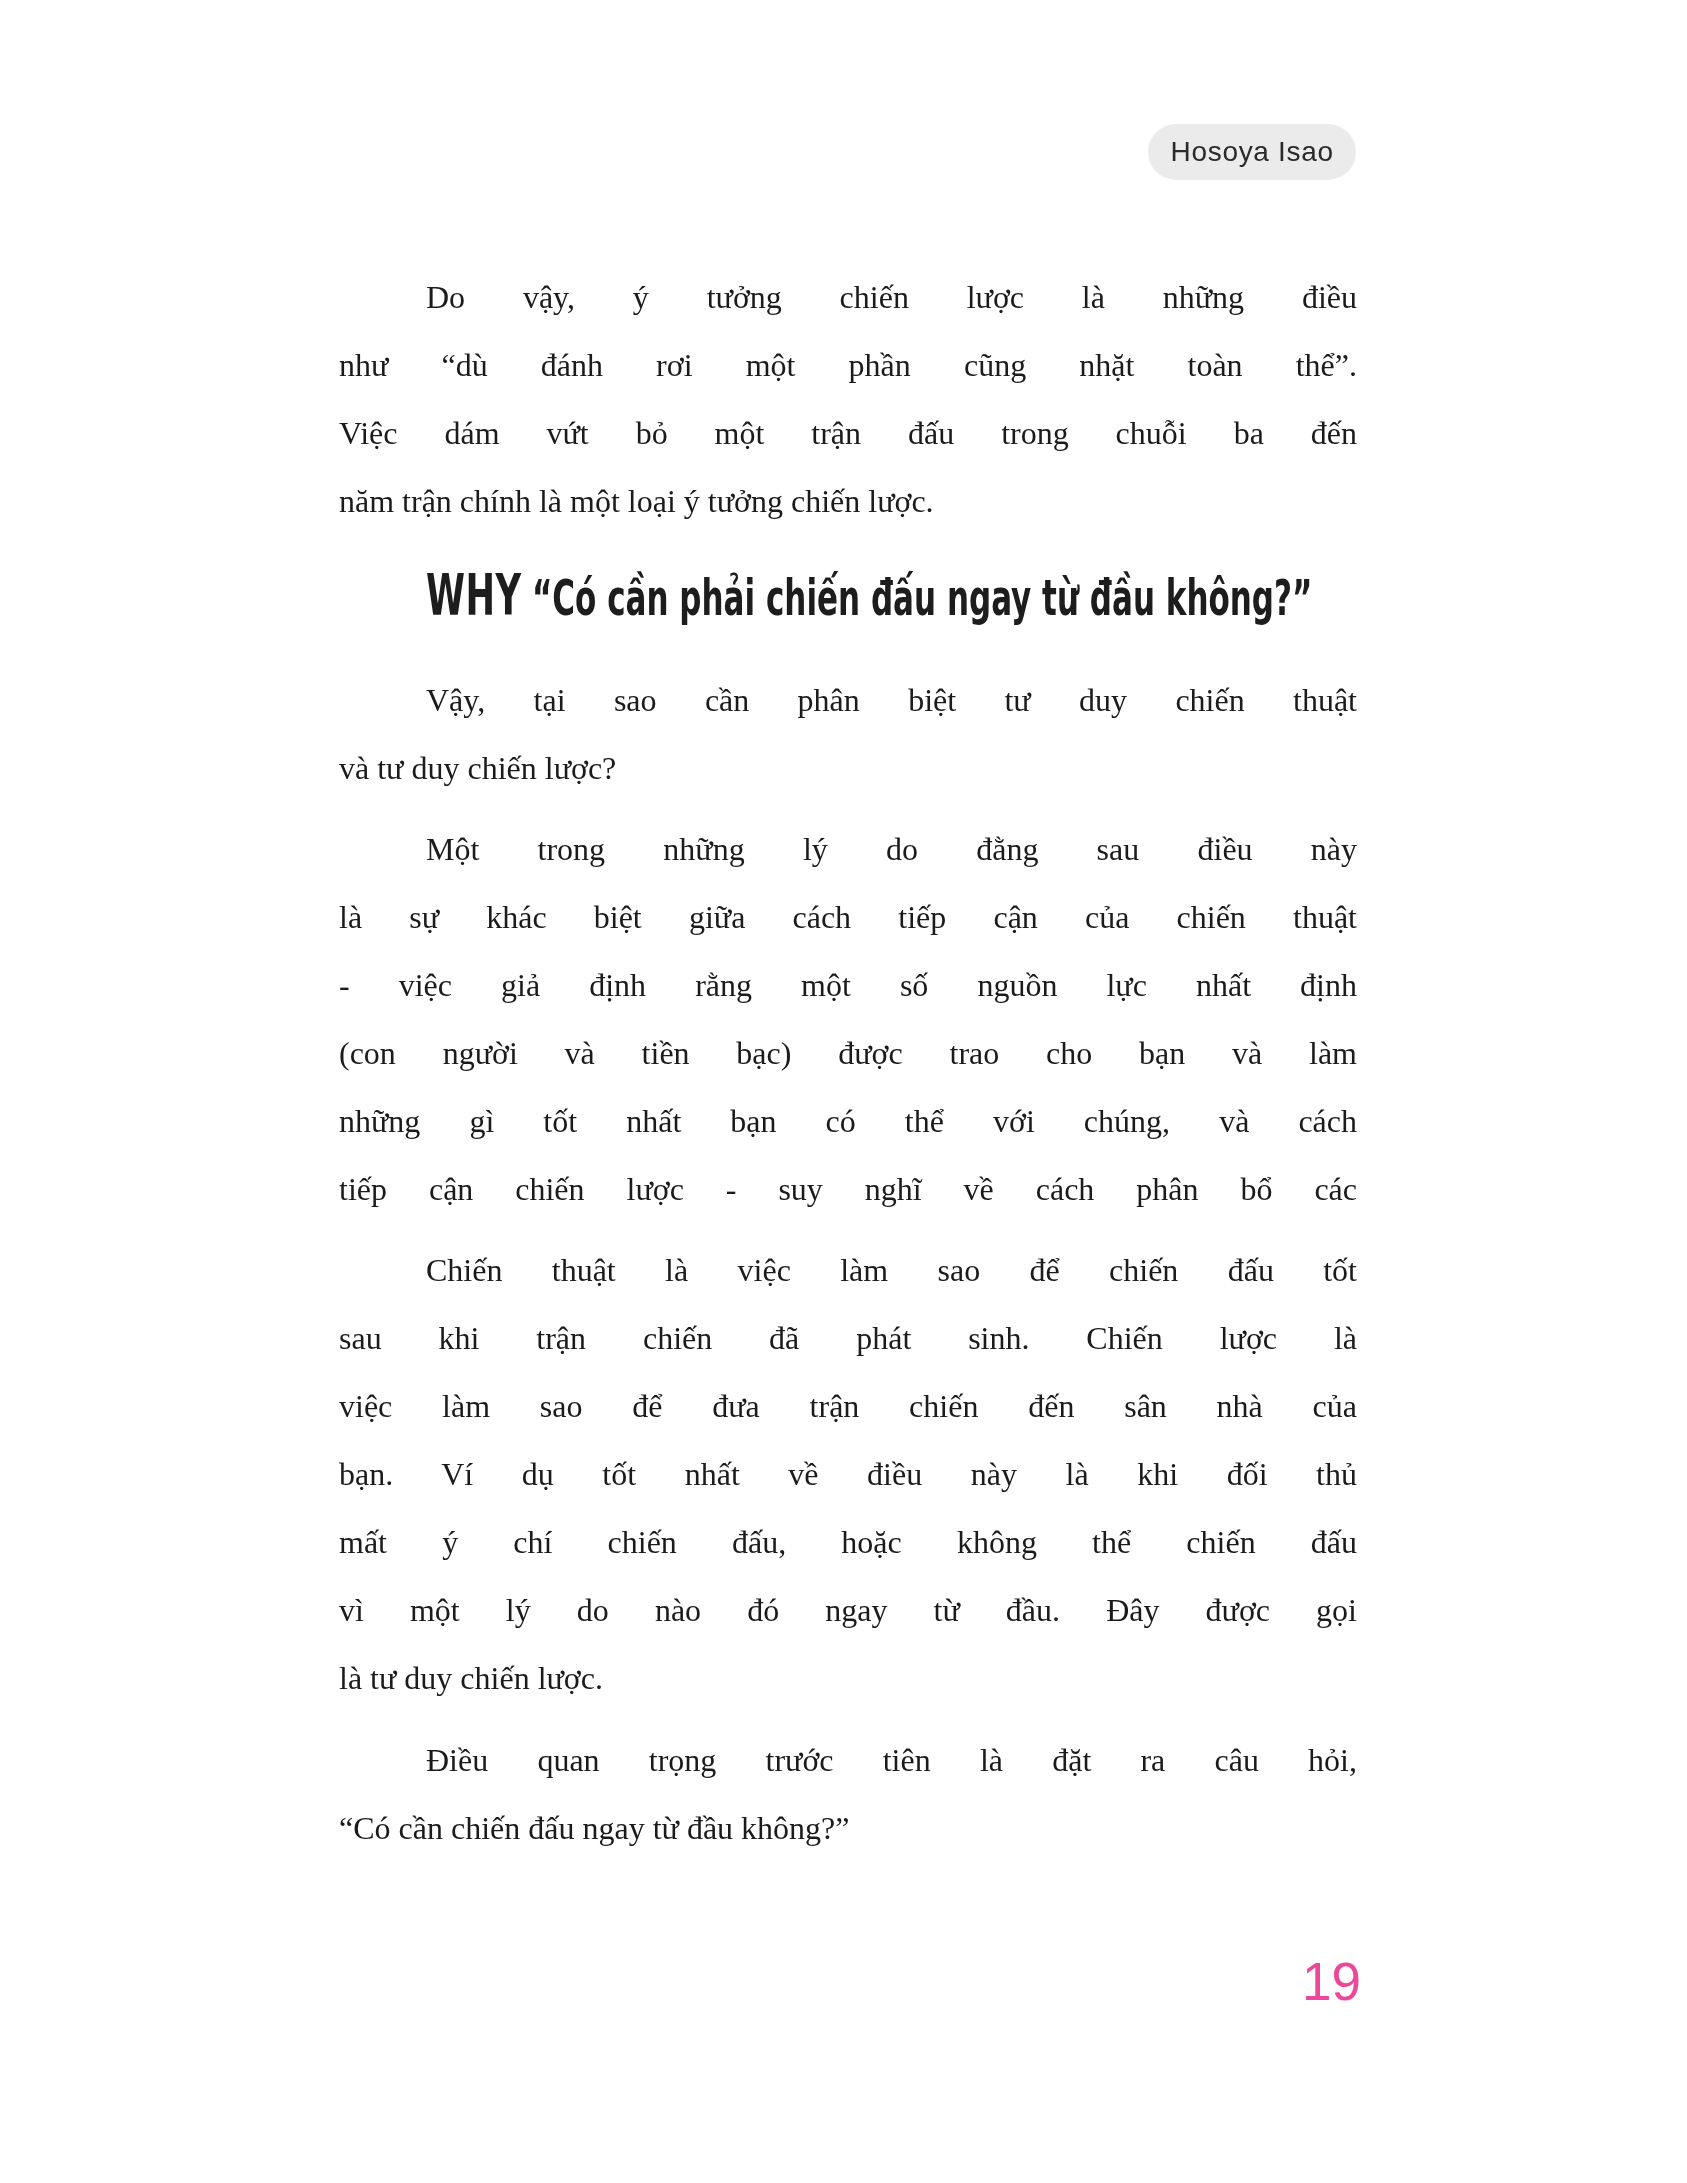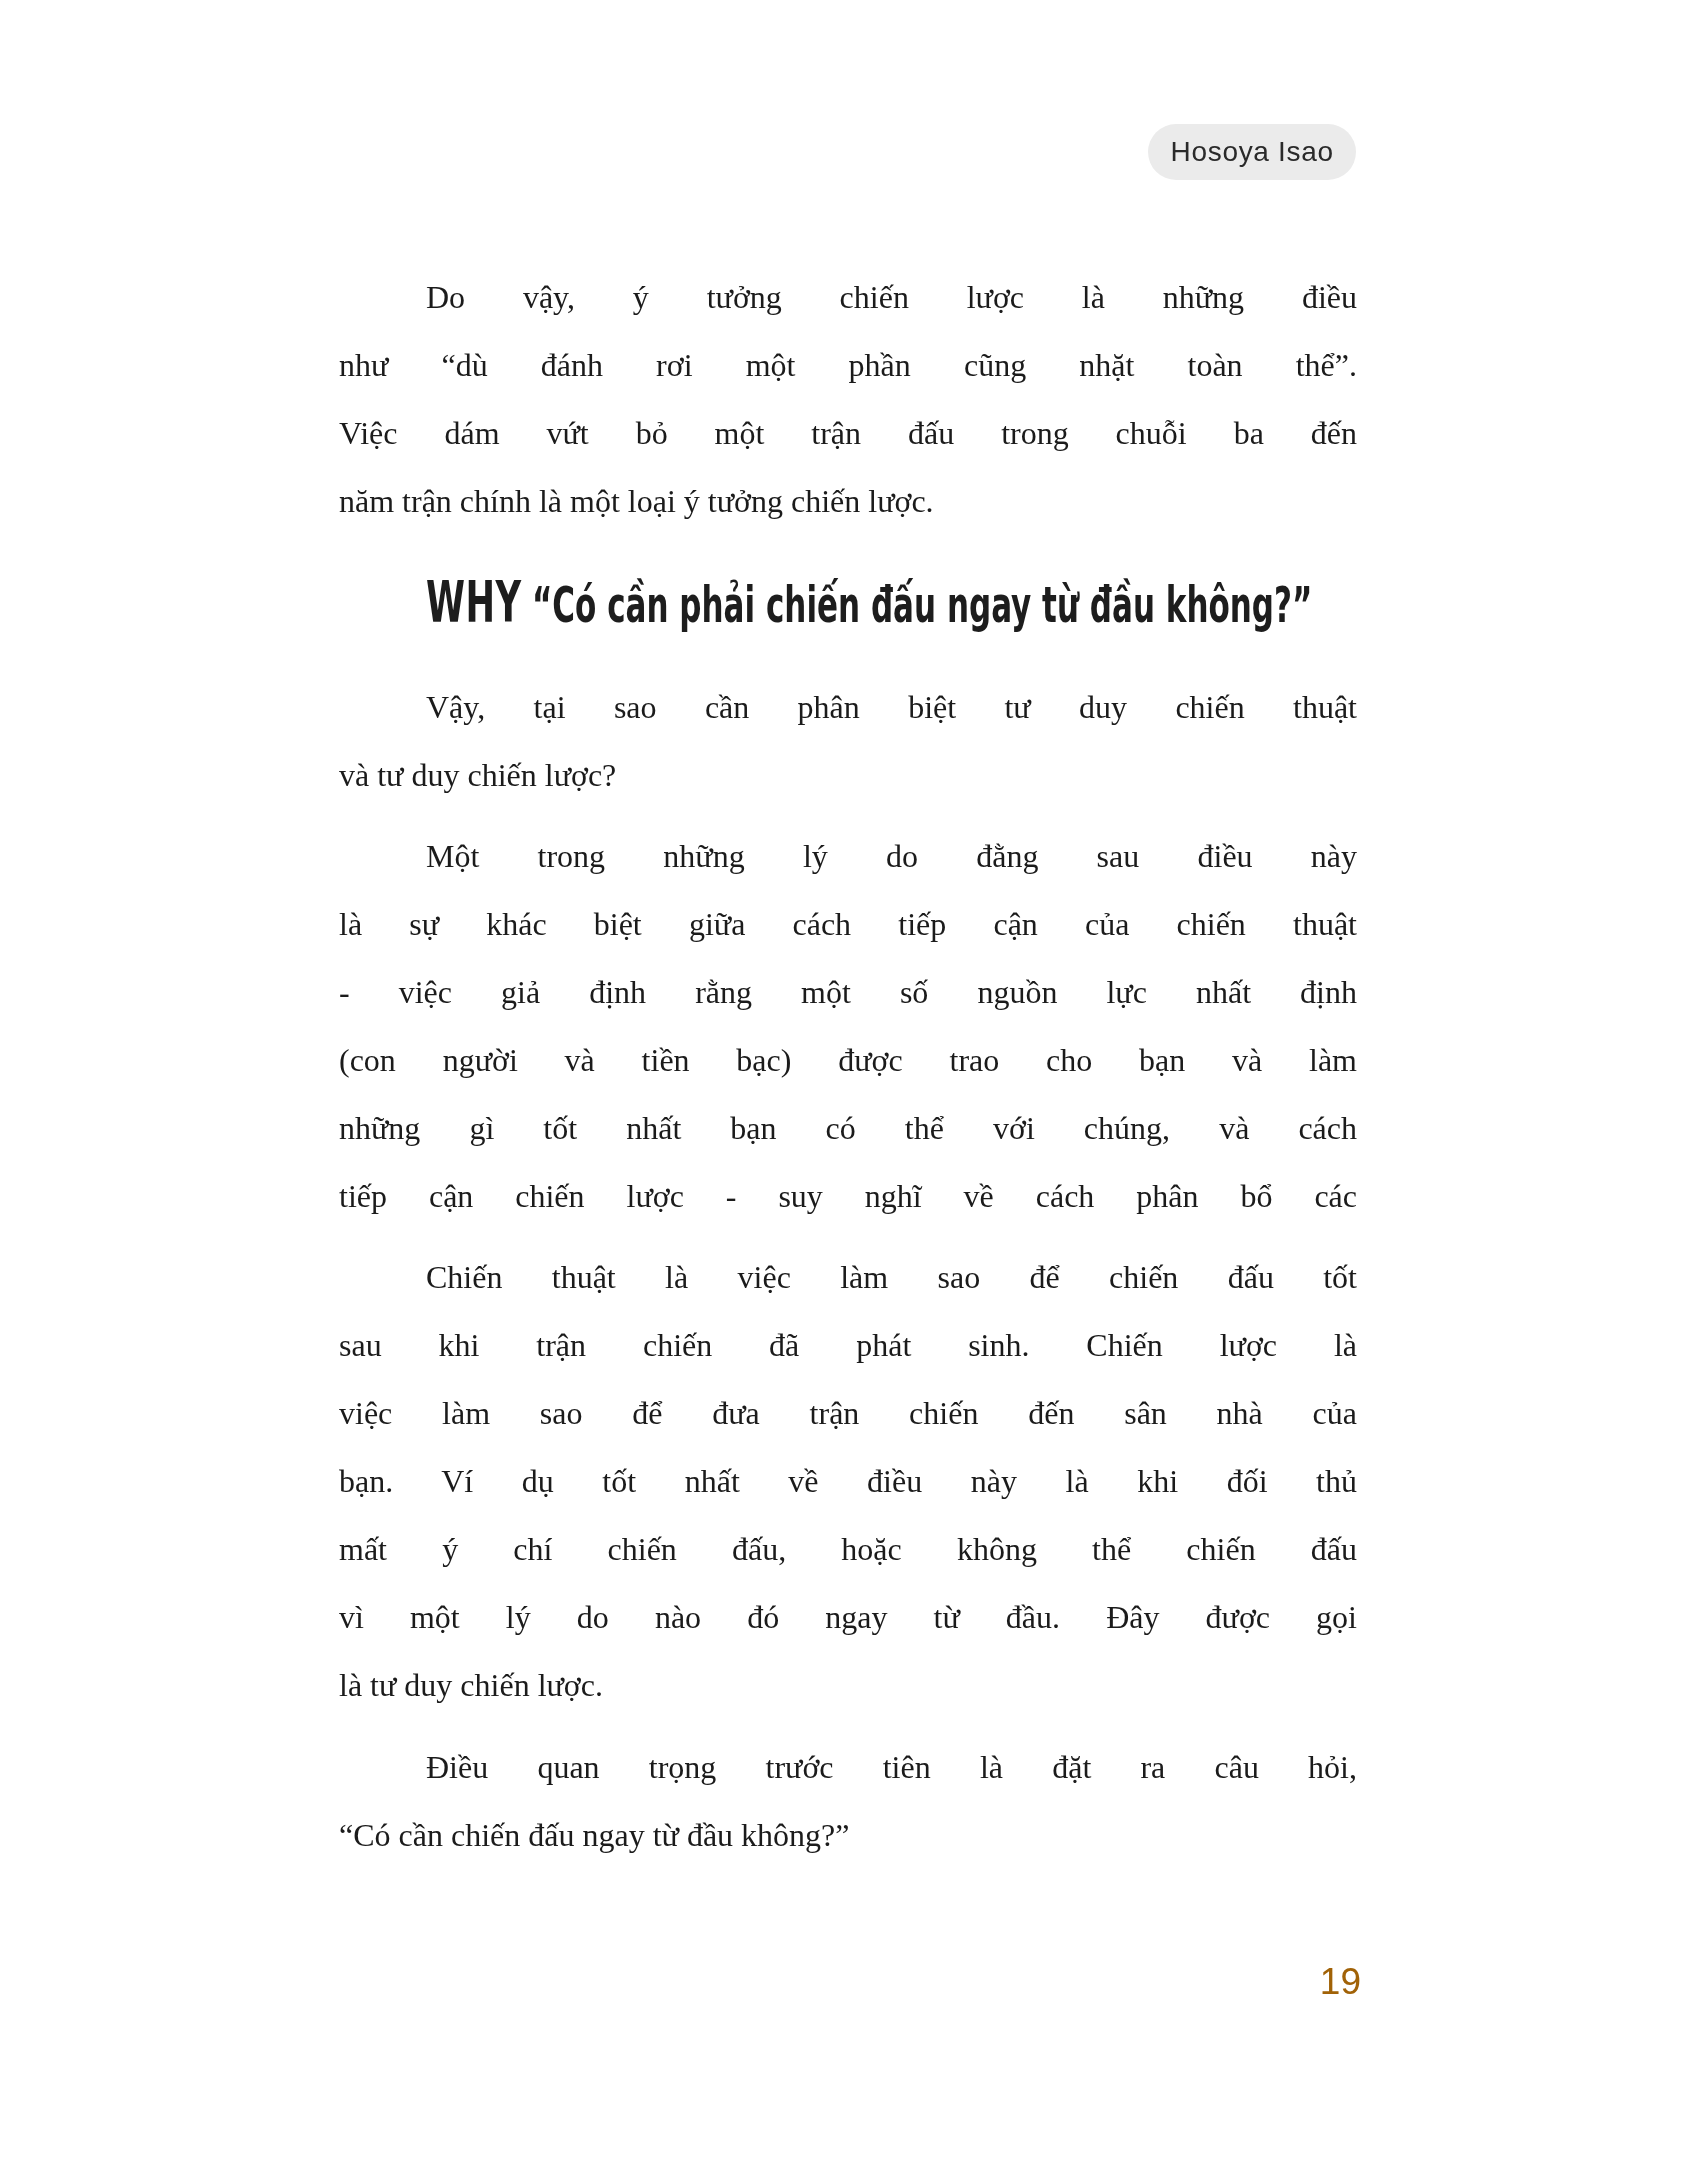--- a/index.html
+++ b/index.html
@@ -47,21 +47,21 @@
     text-align: justify;
     text-align-last: justify;
     white-space: normal;
     overflow: visible;
   }
   .line.indent { padding-left: 87px; }
   .line.last { text-align-last: left; }
 
   
   .sec-heading {
-    margin-top: 33px;
+    margin-top: 26px;
     margin-bottom: 36px;
     height: 69px;
     margin-left: 87px;
     position: relative;
   }
   .heading-inner {
     position: absolute; left: 0; top: 0;
     white-space: nowrap;
     transform: scaleX(0.62);
     transform-origin: 0 50%;
@@ -82,23 +82,23 @@
     line-height: 69px;
     margin-left: 17px;
     letter-spacing: 0px;
   }
 
   
   .page-number {
     position: absolute;
     right: 326px; top: 1962px;
     font-family: "Liberation Sans", "DejaVu Sans", sans-serif;
-    font-size: 37px;
+    font-size: 53px;
     line-height: 40px;
-    color: #a16207;
+    color: #ec4899;
   }
 </style>
 </head>
 <body>
 
 <div class="page">
 
   <div class="author-badge">
     <span>Hosoya Isao</span>
   </div>

